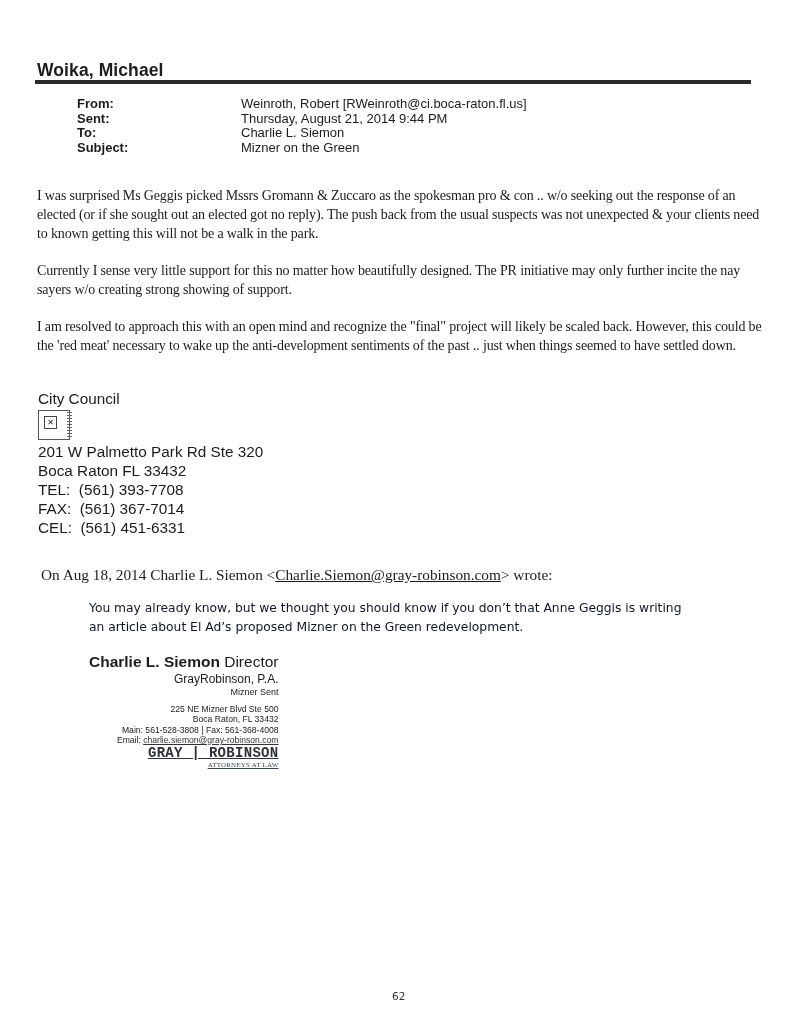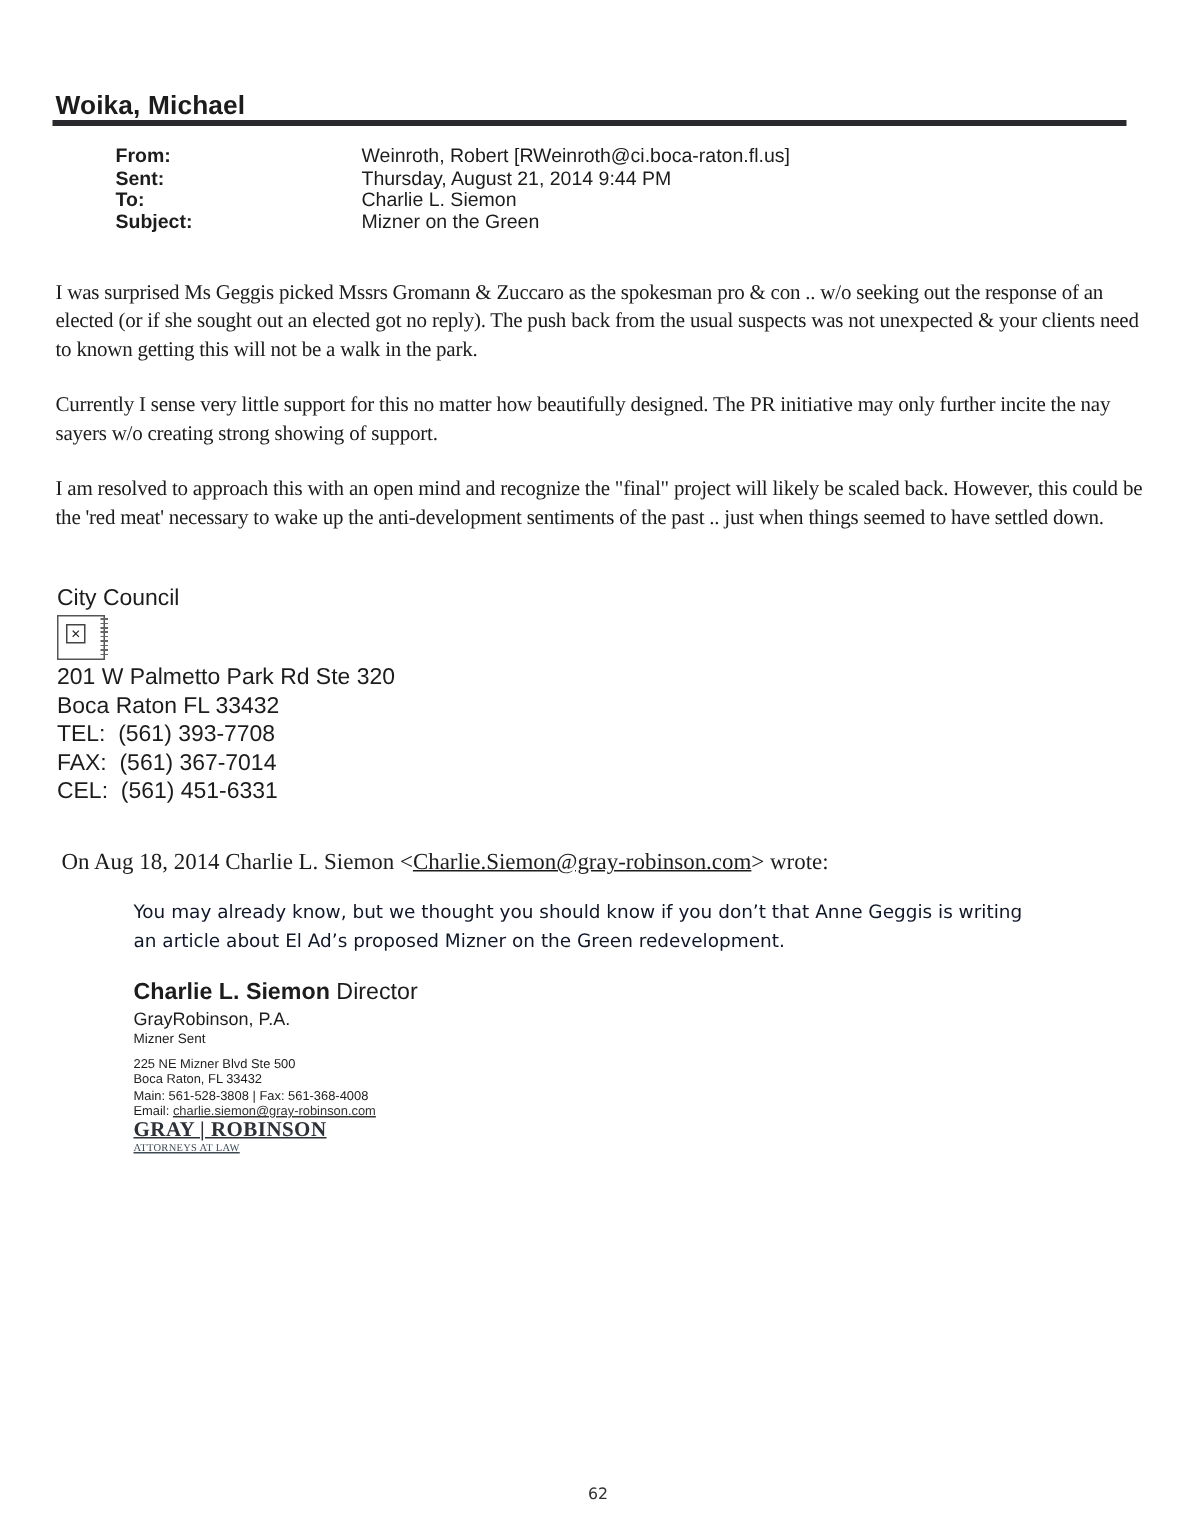--- a/index.html
+++ b/index.html
@@ -101,35 +101,37 @@
       top: 599px;
       width: 600px;
       font-size: 12.3px;
       line-height: 19px;
       color: #0f172a;
     }
     #sig2 {
       position: absolute;
       left: 89px;
       top: 653px;
+      text-align: right;
     }
     #sig2 .name { font-size: 15.5px; font-weight: bold; }
     #sig2 .title { font-size: 15.5px; font-weight: normal; }
     #sig2 .firm { font-size: 12px; margin-top: 1px; }
     #sig2 .park { font-size: 9px; margin-top: 1px; }
     #sig2 .addr { font-size: 8.6px; line-height: 10.3px; margin-top: 7px; }
     #sig2 .addr a { color: #333; text-decoration: underline; }
     #sig2 .logo {
       font-size: 14px;
       font-weight: bold;
       text-decoration: underline;
       color: #2d3138;
       letter-spacing: 0.3px;
       margin-top: 1px;
       line-height: 15px;
+      font-family: Liberation Mono, monospace;
     }
     #sig2 .tagline {
       font-size: 7px;
       text-decoration: underline;
       color: #3b4a55;
       letter-spacing: 0.2px;
     }
 
     #pagenum {
       position: absolute;

